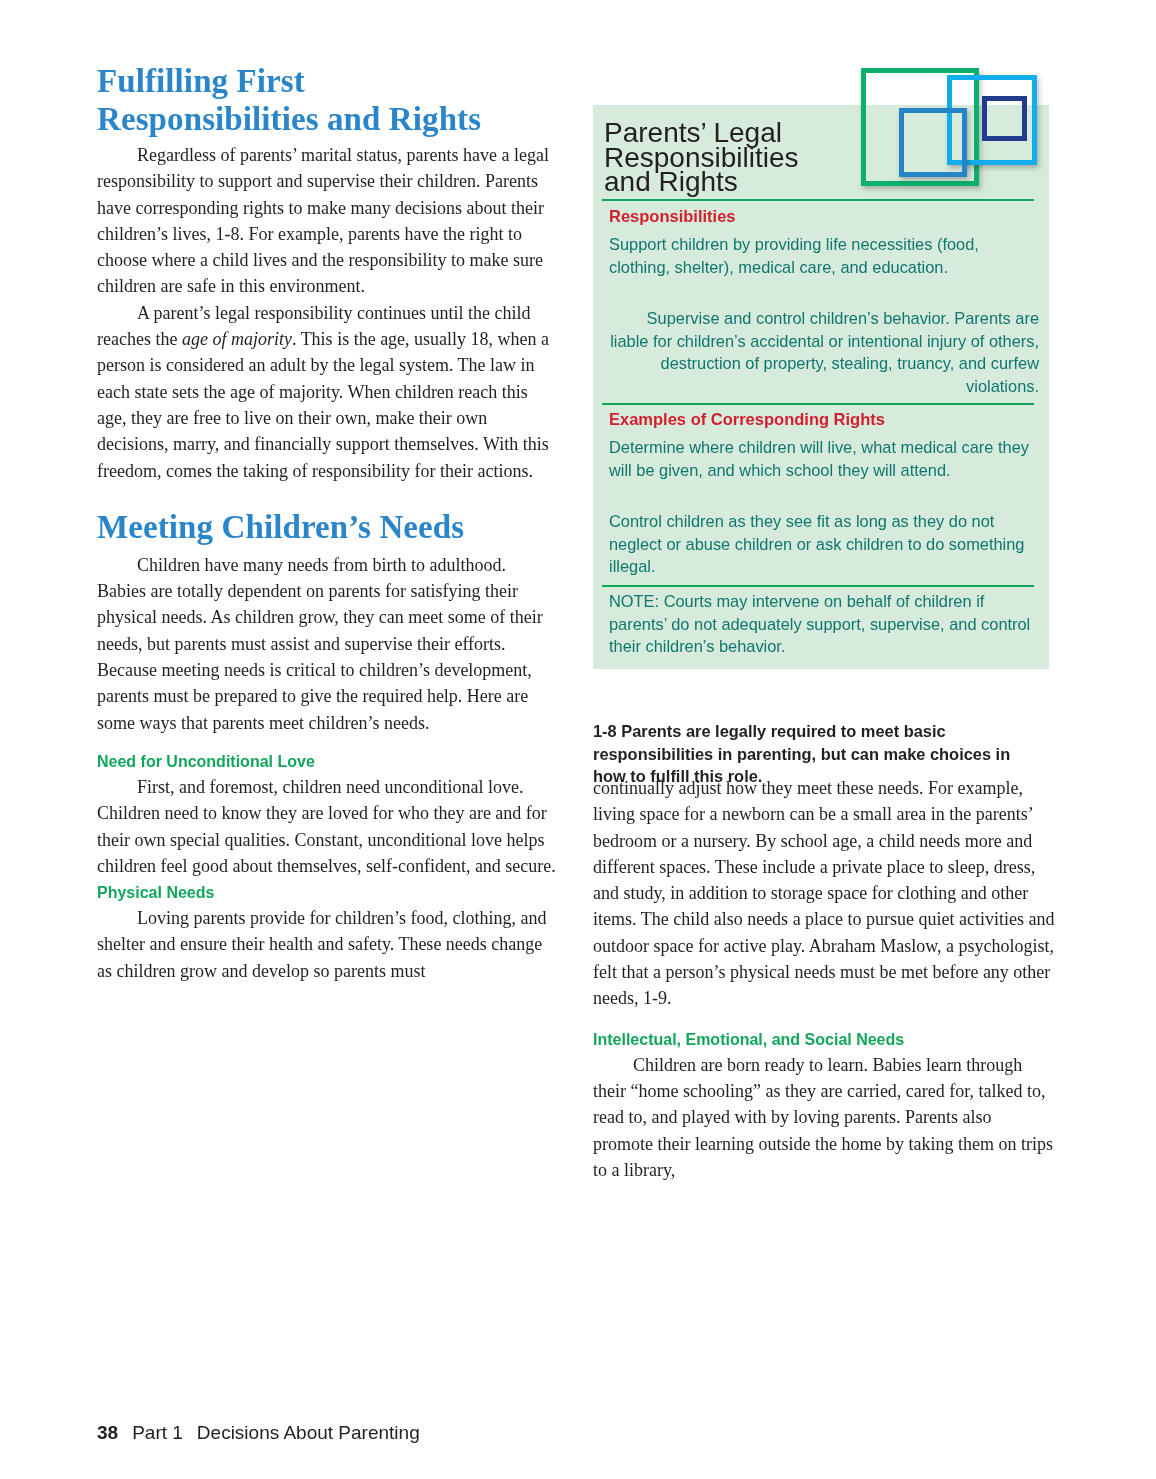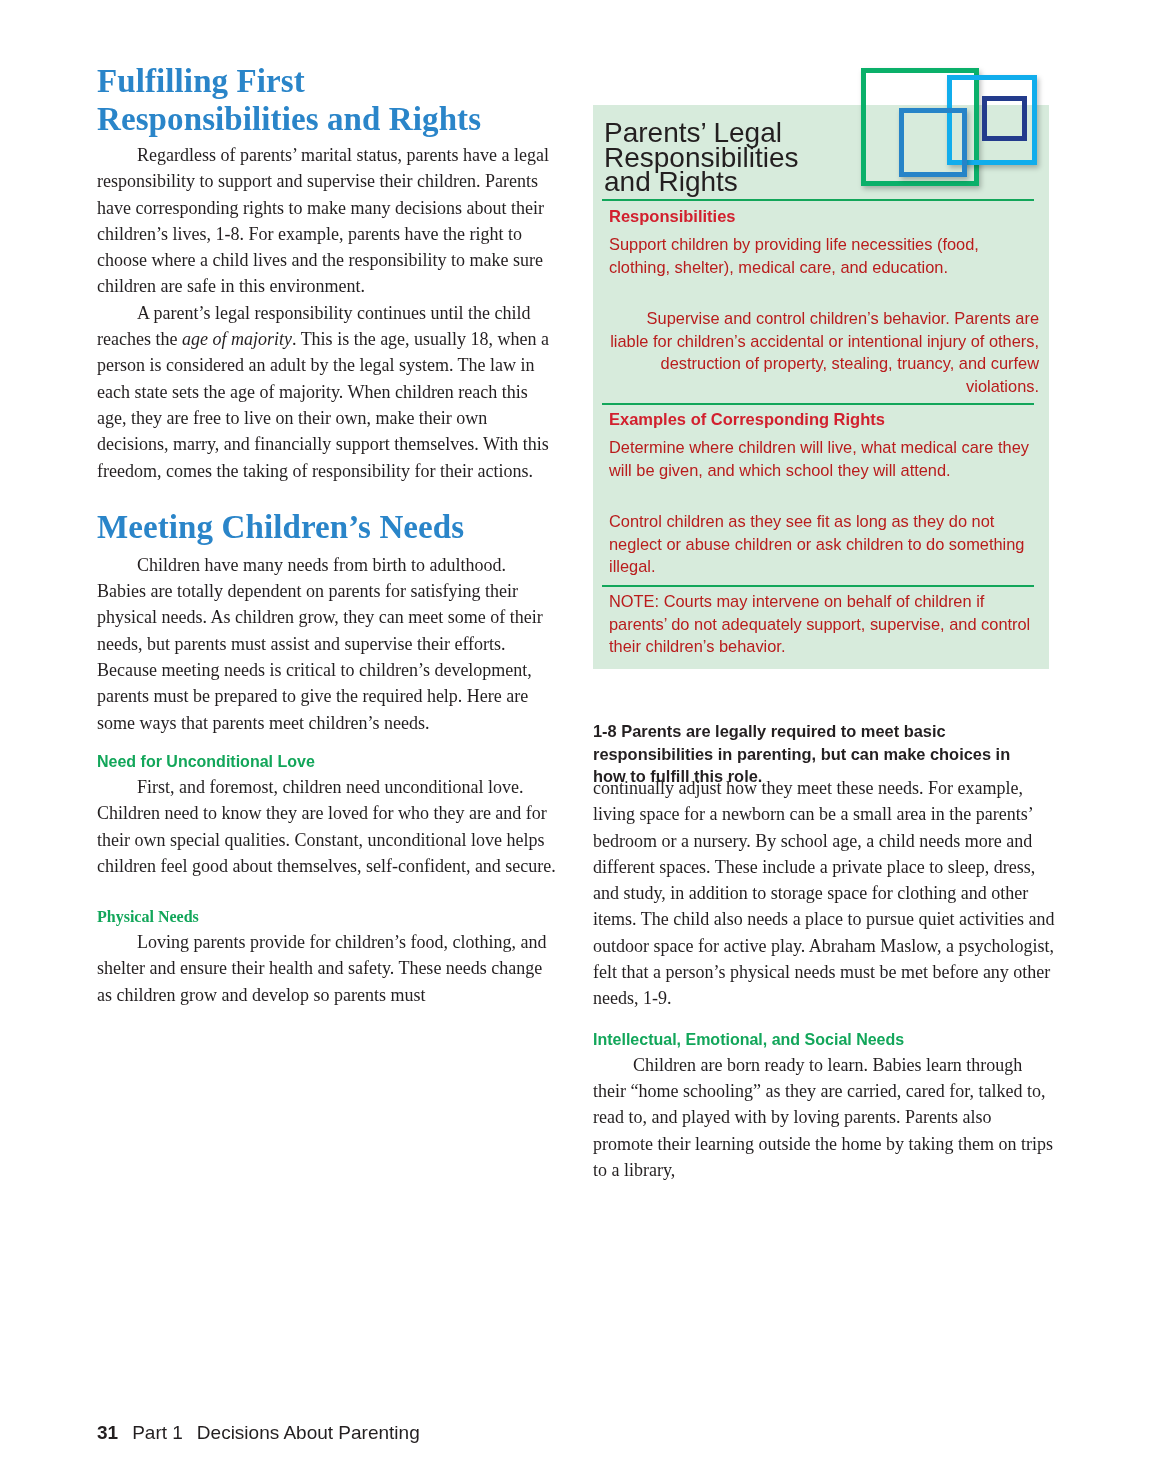--- a/index.html
+++ b/index.html
@@ -10,21 +10,21 @@
   h1.head { font-family:"Liberation Serif","DejaVu Serif",serif; font-weight:bold; color:#2a85c9; font-size:33px; line-height:38px; margin:0; letter-spacing:0.1px; }
   p.body { font-family:"Liberation Serif","DejaVu Serif",serif; font-size:18px; line-height:26.3px; color:#231f20; margin:0; }
   p.indent { text-indent:40px; }
   h3.sub { font-family:"Liberation Sans","DejaVu Sans",sans-serif; font-weight:bold; color:#12a65a; font-size:16px; line-height:24px; margin:0; }
 
   
   .box { position:absolute; left:593px; top:105px; width:456px; height:564px; background:#d7ebdc; }
   .box-title { position:absolute; left:11px; top:16px; font-family:"Liberation Sans","DejaVu Sans",sans-serif; font-weight:normal; font-size:28px; line-height:24.5px; color:#231f20; width:240px; }
   .box-rule { position:absolute; left:9px; right:15px; height:2px; background:#12a65a; }
   .box-label { position:absolute; left:16px; font-family:"Liberation Sans","DejaVu Sans",sans-serif; font-weight:bold; font-size:16.5px; color:#d2202e; line-height:20px; }
-  .box-text { position:absolute; left:16px; width:430px; font-family:"Liberation Sans","DejaVu Sans",sans-serif; font-size:16.4px; line-height:22.6px; color:#b91c1c; }
+  .box-text { position:absolute; left:16px; width:430px; font-family:"Liberation Sans","DejaVu Sans",sans-serif; font-size:16.4px; line-height:22.6px; color:#0f766e; }
 
   .sq { position:absolute; box-sizing:border-box; }
   .sq-green { left:861px; top:68px; width:118px; height:118px; border:5px solid #0bb06a; box-shadow:2px 3px 5px rgba(0,0,0,0.25); }
   .sq-lblue { left:947px; top:75px; width:90px; height:90px; border:5px solid #11adec; box-shadow:2px 3px 5px rgba(0,0,0,0.25); }
   .sq-mblue { left:899px; top:108px; width:68px; height:69px; border:5px solid #2684c8; box-shadow:2px 3px 5px rgba(0,0,0,0.25); }
   .sq-navy { left:982px; top:96px; width:45px; height:45px; border:5px solid #233b8c; }
 
   .caption { position:absolute; left:593px; top:720px; width:440px; font-family:"Liberation Sans","DejaVu Sans",sans-serif; font-weight:bold; font-size:16.4px; line-height:22.5px; color:#231f20; }
 
   .footer { position:absolute; left:97px; top:1422px; font-family:"Liberation Sans","DejaVu Sans",sans-serif; font-size:19px; color:#231f20; }
@@ -41,21 +41,21 @@
   </h1>
   <p class="body indent" style="margin-top:4px;">Regardless of parents’ marital status, parents have a legal responsibility to support and supervise their children. Parents have corresponding rights to make many decisions about their children’s lives, 1-8. For example, parents have the right to choose where a child lives and the responsibility to make sure children are safe in this environment.</p>
   <p class="body indent"><span>A parent’s legal responsibility continues until the child reaches the </span><em>age of majority</em><span>. This is the age, usually 18, when a person is considered an adult by the legal system. The law in each state sets the age of majority. When children reach this age, they are free to live on their own, make their own decisions, marry, and financially support themselves. With this freedom, comes the taking of responsibility for their actions.</span></p>
 
   <h1 class="head" style="margin-top:24px;">Meeting Children’s Needs</h1>
   <p class="body indent" style="margin-top:6px;">Children have many needs from birth to adulthood. Babies are totally dependent on parents for satisfying their physical needs. As children grow, they can meet some of their needs, but parents must assist and supervise their efforts. Because meeting needs is critical to children’s development, parents must be prepared to give the required help. Here are some ways that parents meet children’s needs.</p>
 
   <h3 class="sub" style="margin-top:14px;">Need for Unconditional Love</h3>
   <p class="body indent">First, and foremost, children need unconditional love. Children need to know they are loved for who they are and for their own special qualities. Constant, unconditional love helps children feel good about themselves, self-confident, and secure.</p>
 
-  <h3 class="sub" style="margin-top:26px;font-family:Liberation Serif, serif;">Physical Needs</h3>
+  <h3 class="sub" style="margin-top:2px;">Physical Needs</h3>
   <p class="body indent">Loving parents provide for children’s food, clothing, and shelter and ensure their health and safety. These needs change as children grow and develop so parents must</p>
 </div>
 
 <div class="box">
   <div class="box-title">
     <span>Parents’ Legal</span><br>
     <span>Responsibilities</span><br>
     <span>and Rights</span>
   </div>
   <div class="box-rule" style="top:94px;"></div>
@@ -77,14 +77,14 @@
 
 <div class="caption">1-8 Parents are legally required to meet basic responsibilities in parenting, but can make choices in how to fulfill this role.</div>
 
 <div style="position:absolute; left:593px; top:775px; width:462px;">
   <p class="body">continually adjust how they meet these needs. For example, living space for a newborn can be a small area in the parents’ bedroom or a nursery. By school age, a child needs more and different spaces. These include a private place to sleep, dress, and study, in addition to storage space for clothing and other items. The child also needs a place to pursue quiet activities and outdoor space for active play. Abraham Maslow, a psychologist, felt that a person’s physical needs must be met before any other needs, 1-9.</p>
   <h3 class="sub" style="margin-top:16px;">Intellectual, Emotional, and Social Needs</h3>
   <p class="body indent">Children are born ready to learn. Babies learn through their “home schooling” as they are carried, cared for, talked to, read to, and played with by loving parents. Parents also promote their learning outside the home by taking them on trips to a library,</p>
 </div>
 
 <div class="footer">
-  <span class="pg">31</span><span class="part">Part 1</span><span>Decisions About Parenting</span>
+  <span class="pg">38</span><span class="part">Part 1</span><span>Decisions About Parenting</span>
 </div>
 
 </body></html>

